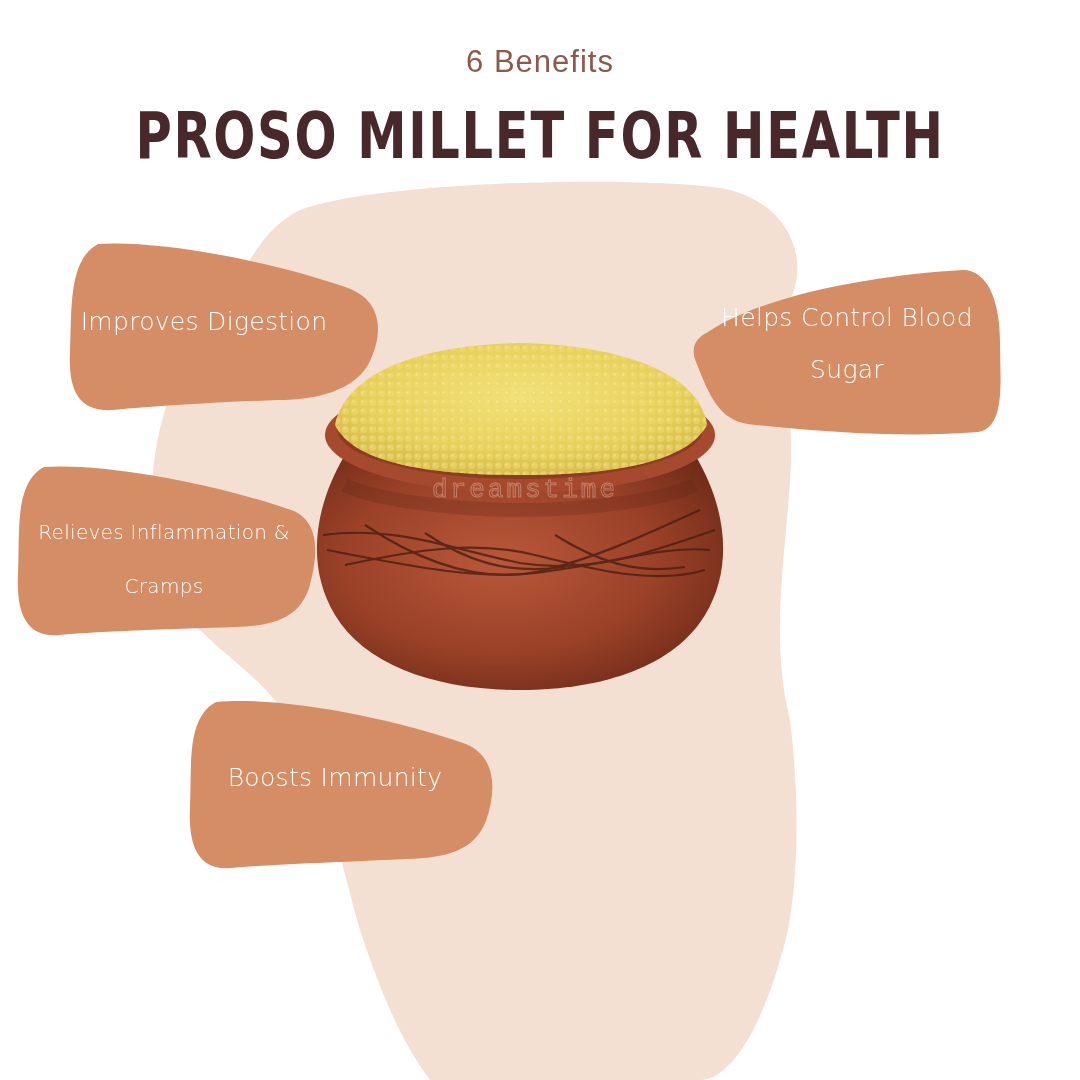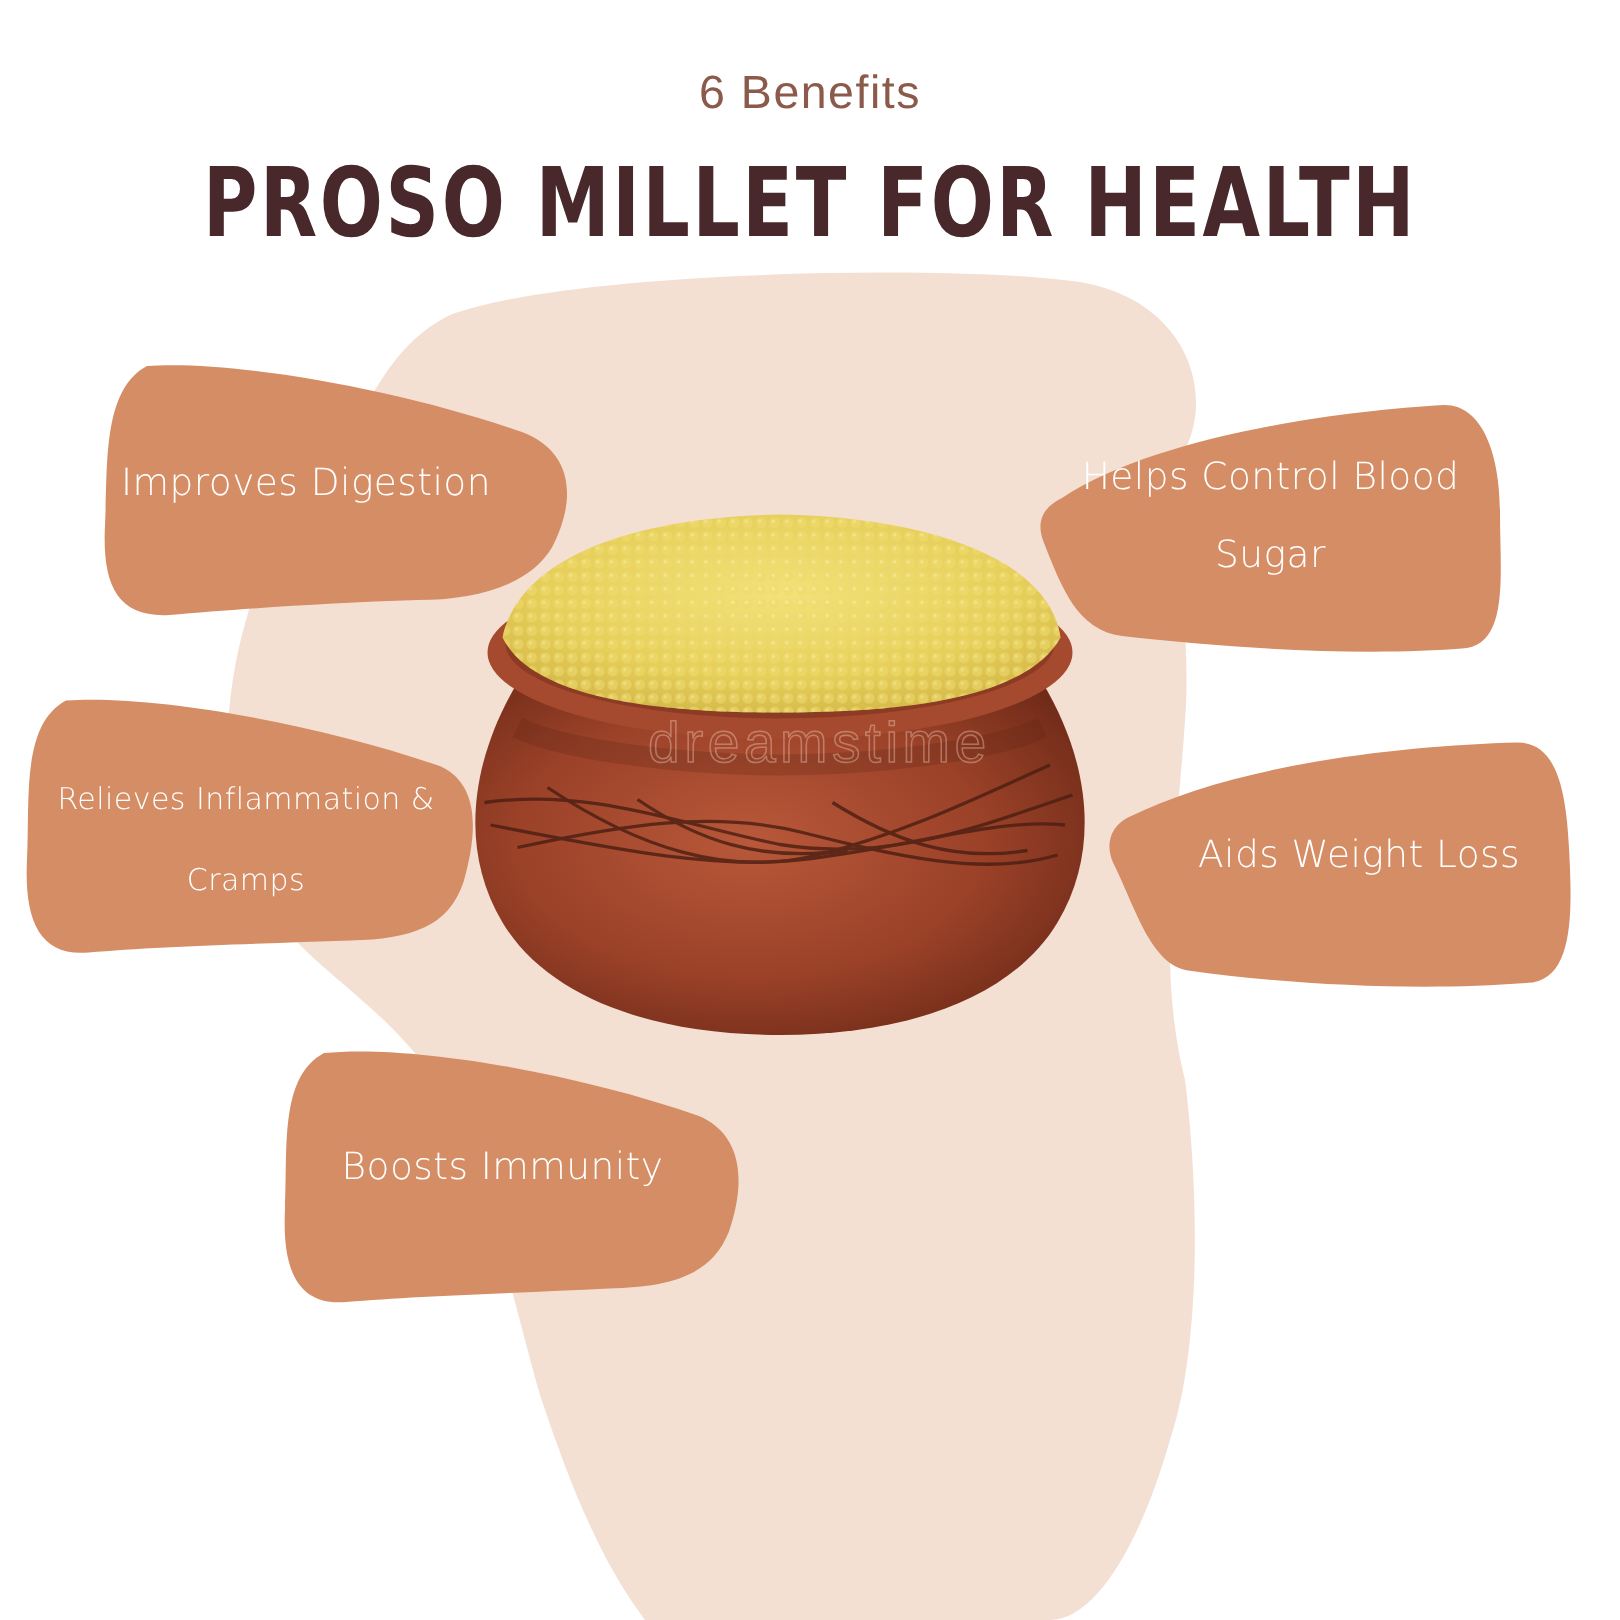--- a/index.html
+++ b/index.html
@@ -31,21 +31,21 @@
     position: absolute; left: 0; top: 0; width: 100%; height: 100%;
     display: flex; align-items: center; justify-content: center;
     text-align: center; color: #FFFFFF;
     font-family: "DejaVu Sans", sans-serif; font-weight: 300;
     font-size: 25px; line-height: 52px; letter-spacing: 0.3px;
     white-space: pre-line; overflow: hidden;
   }
   .pot { position: absolute; left: 305px; top: 335px; width: 430px; height: 360px; }
   .watermark {
     position: absolute; left: 432px; top: 475px; width: 300px;
-    font-family: Liberation Sans, sans-serif; font-size: 38px; letter-spacing: 3px;
+    font-family: Liberation Mono, monospace; font-size: 26px; letter-spacing: 3px;
     color: rgba(255,255,255,0.0); -webkit-text-stroke: 1px rgba(255,225,210,0.35);
   }
 </style>
 </head>
 <body>
 
 <div class="canvas">
 
   <svg class="bg-svg" width="1080" height="1080">
     <path d="M300,210 C380,180 640,176 720,188 C790,200 810,260 790,300
@@ -114,26 +114,20 @@
   </div>
 
   <div class="blob" style="left:14px; top:463px; width:300px; height:175px;">
     <svg width="300" height="175">
       <path d="M30,4 C90,0 200,20 280,48 C305,60 305,90 295,125 C285,155 260,163 220,164 C160,166 90,168 45,172 C12,175 2,150 4,110 C6,70 0,20 30,4 Z" fill="#D58D65"></path>
     </svg>
     <div class="blob-text" style="padding-top:16px; box-sizing:border-box; line-height:54px; font-size:20px; width:300px;">Relieves Inflammation &amp;
 Cramps</div>
   </div>
 
-  <div class="blob" style="left:732px; top:485px; width:312px; height:174px;">
-    <svg width="312" height="174">
-      <path d="M20,60 C90,25 200,12 280,10 C305,10 312,40 314,80 C316,120 318,165 290,170 C220,176 130,172 60,162 C35,158 25,120 10,90 C4,76 10,65 20,60 Z" fill="#D58D65"></path>
-    </svg>
-    <div class="blob-text" style="padding-left:36px; padding-bottom:4px; box-sizing:border-box;">Aids Weight Loss</div>
-  </div>
 
   <div class="blob" style="left:186px; top:696px; width:310px; height:175px;">
     <svg width="310" height="175">
       <path d="M30,6 C90,0 200,20 280,48 C308,60 312,90 300,125 C288,155 260,162 220,163 C160,166 90,168 45,172 C12,175 2,150 4,110 C6,70 0,22 30,6 Z" fill="#D58D65"></path>
     </svg>
     <div class="blob-text" style="padding-right:12px; padding-bottom:12px; box-sizing:border-box;">Boosts Immunity</div>
   </div>
 
 
 </div>

